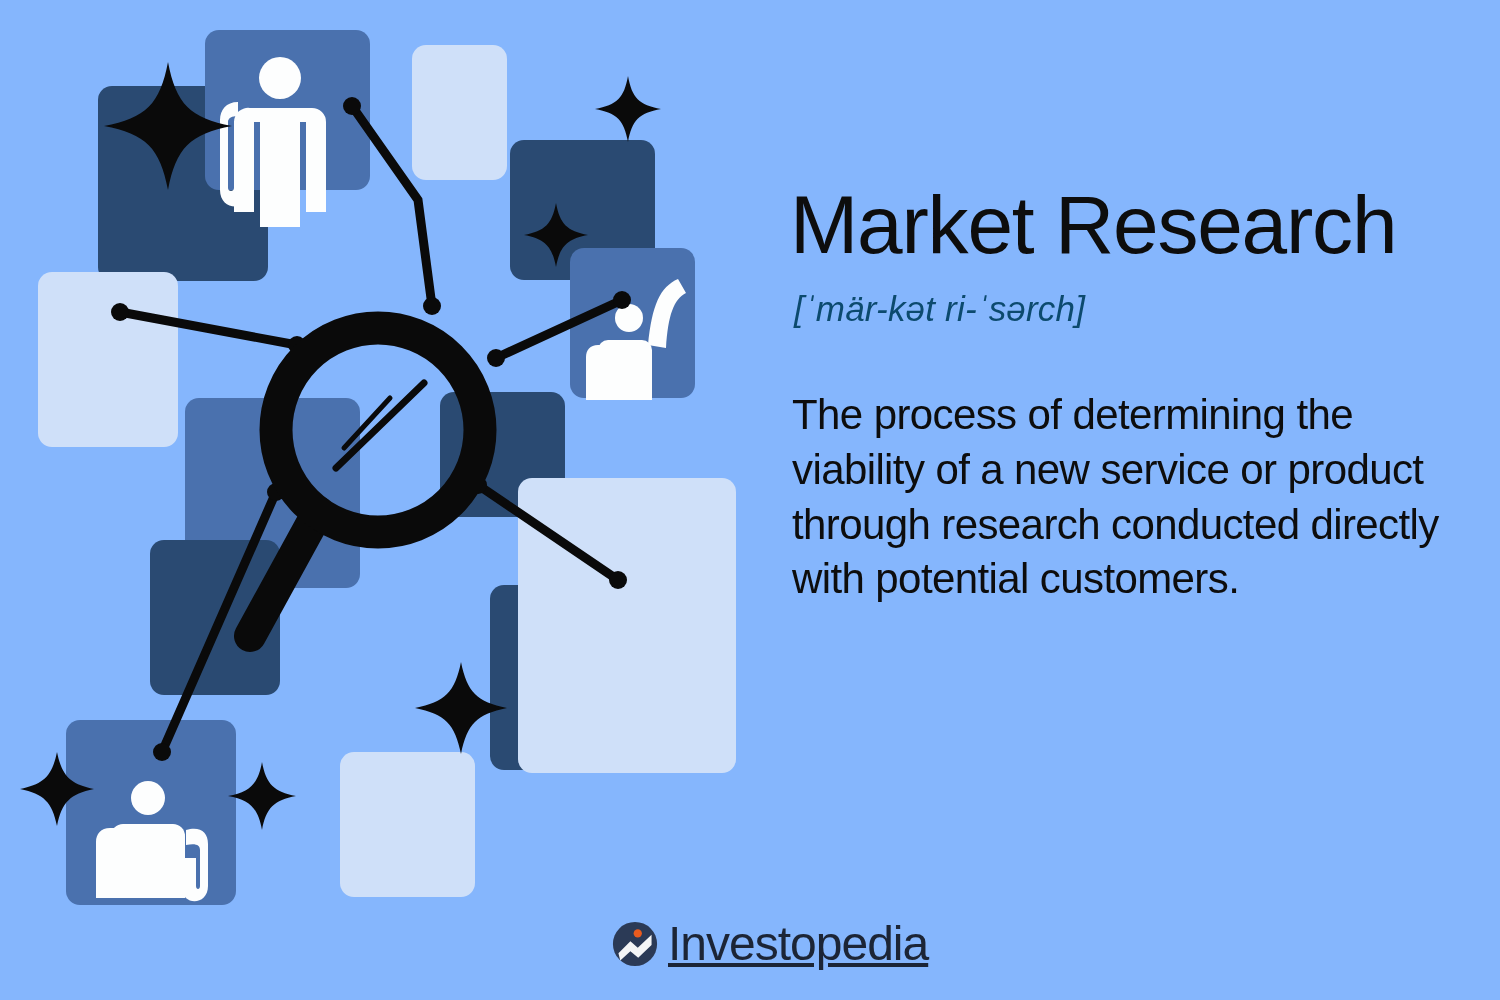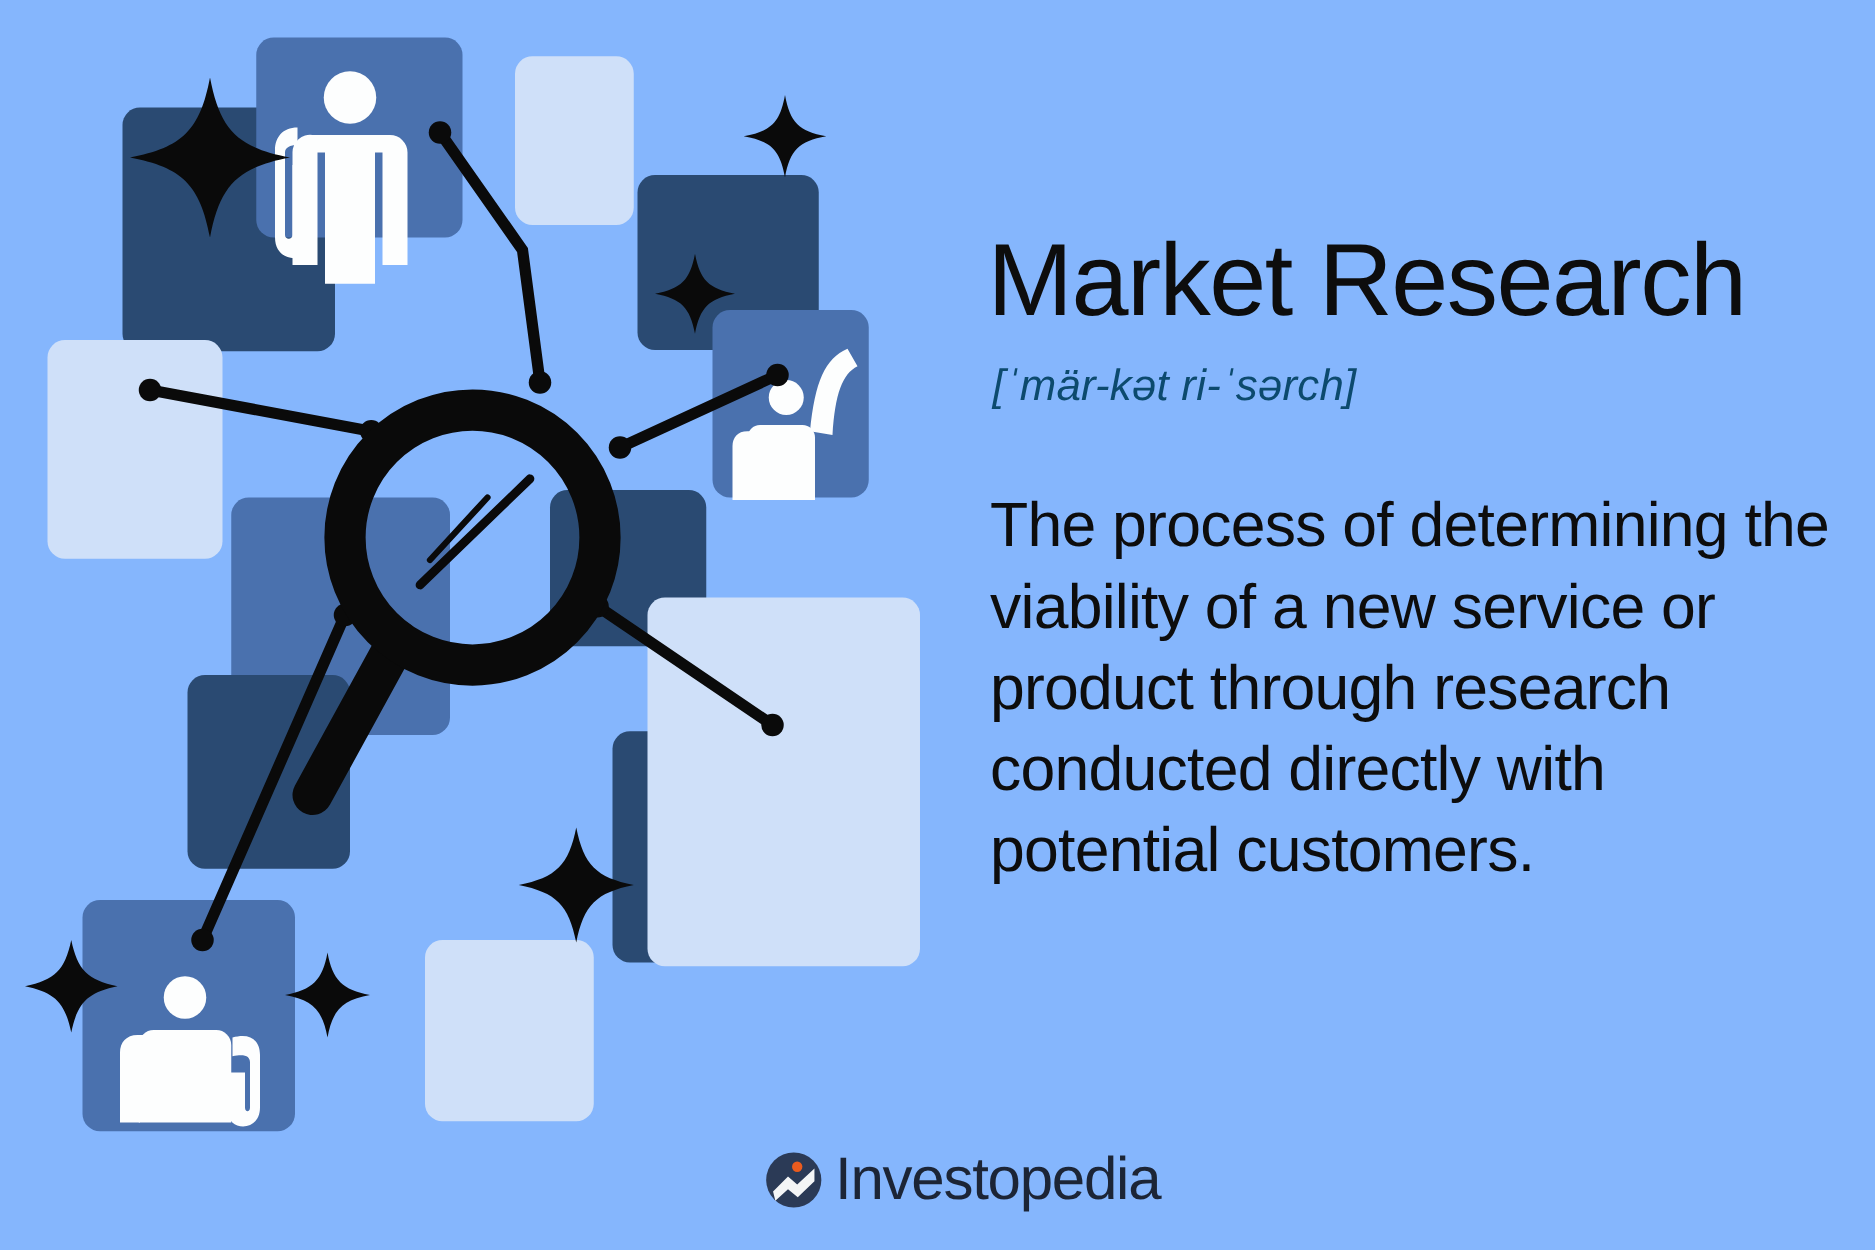--- a/index.html
+++ b/index.html
@@ -47,21 +47,21 @@
     font-family: "Liberation Sans", sans-serif;
     font-style: italic;
     font-size: 35px;
     line-height: 1.1;
     color: #0c4a6e;
     margin: 26px 0 0 4px;
     letter-spacing: 0.2px;
   }
   .definition {
     font-family: "Liberation Sans", sans-serif;
-    font-size: 50px;
+    font-size: 42px;
     line-height: 1.3;
     color: #0d0d0d;
     margin: 60px 0 0 2px;
     letter-spacing: -0.6px;
     max-width: 690px;
   }
 
   
   .logo {
     position: absolute;
@@ -71,20 +71,21 @@
     align-items: center;
     gap: 10px;
   }
   .logo-mark { width: 46px; height: 46px; display:block; }
   .logo-word {
     font-family: "Liberation Sans", sans-serif;
     font-size: 48px;
     line-height: 46px;
     letter-spacing: -1px;
     color: #1c2536;
+    text-decoration: underline;
   }
 </style>
 </head>
 <body>
 
 <div class="canvas">
 
   <div class="illustration">
     <svg width="760" height="1000" viewBox="0 0 760 1000" xmlns="http://www.w3.org/2000/svg">
 

